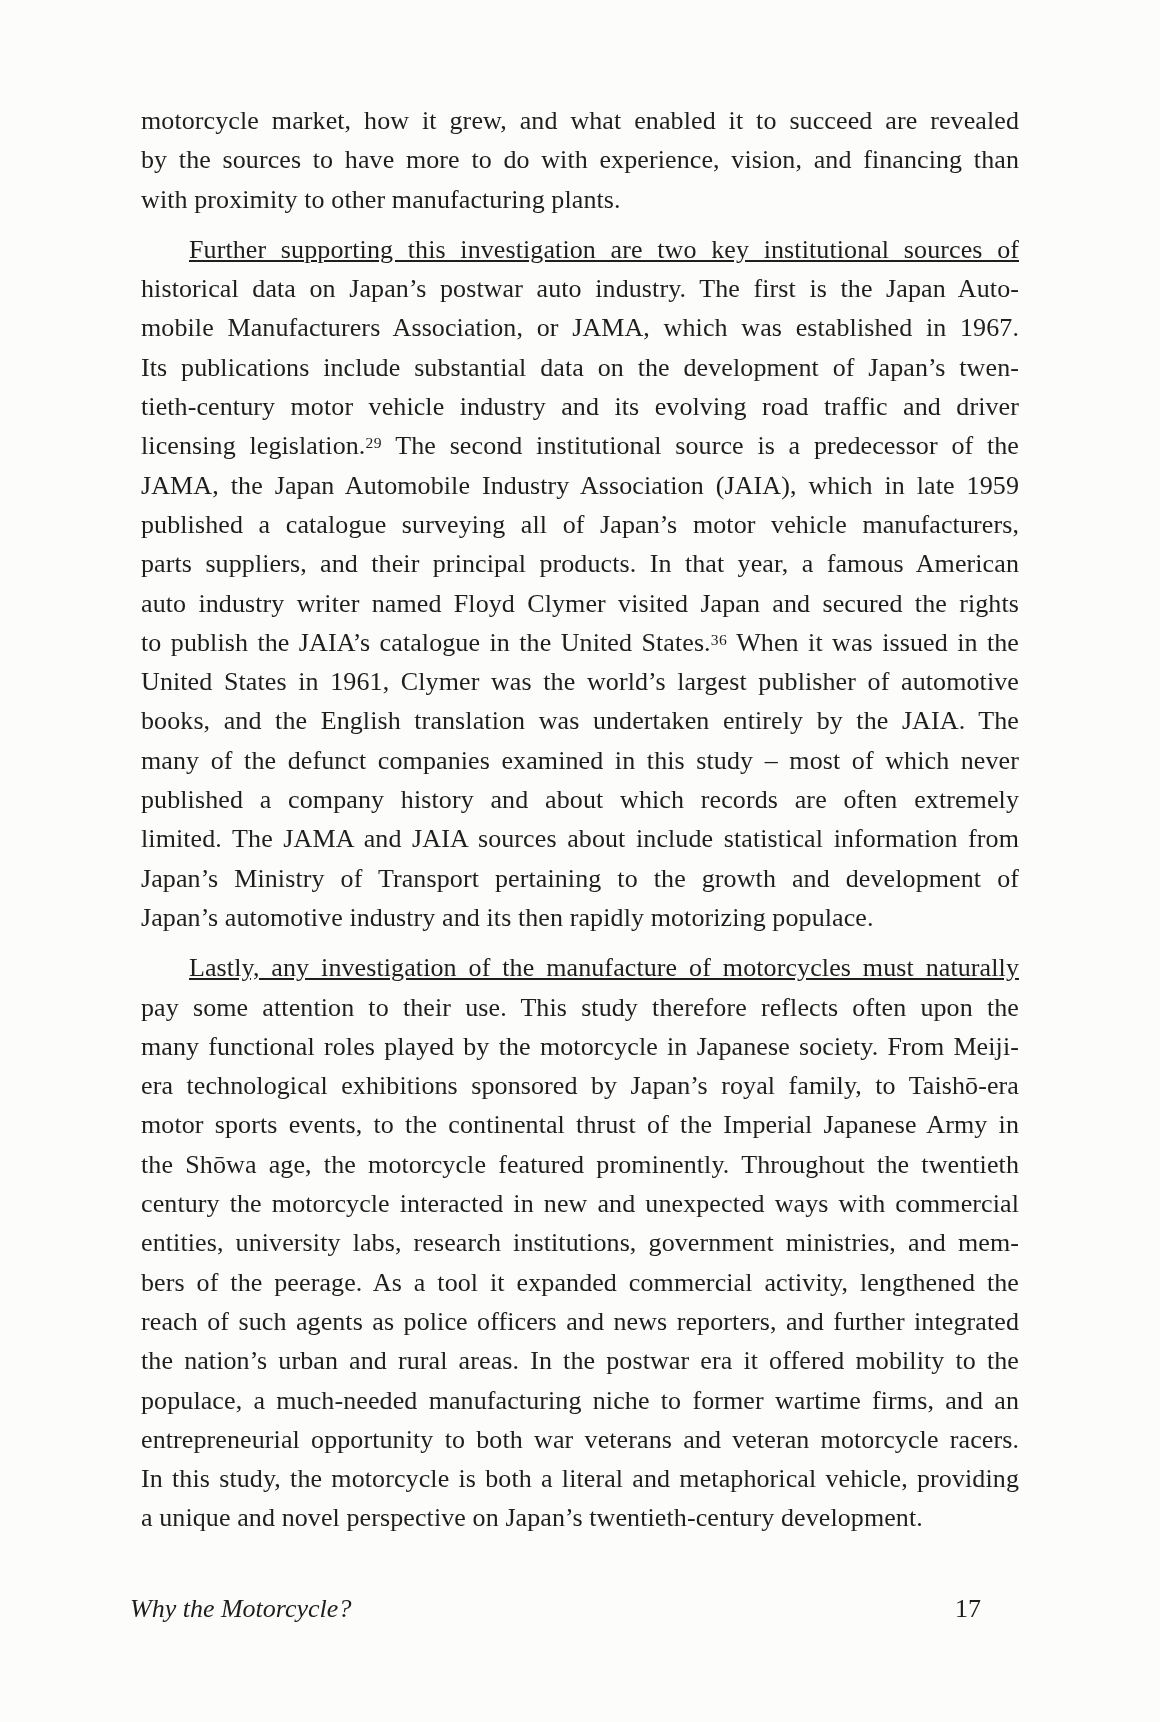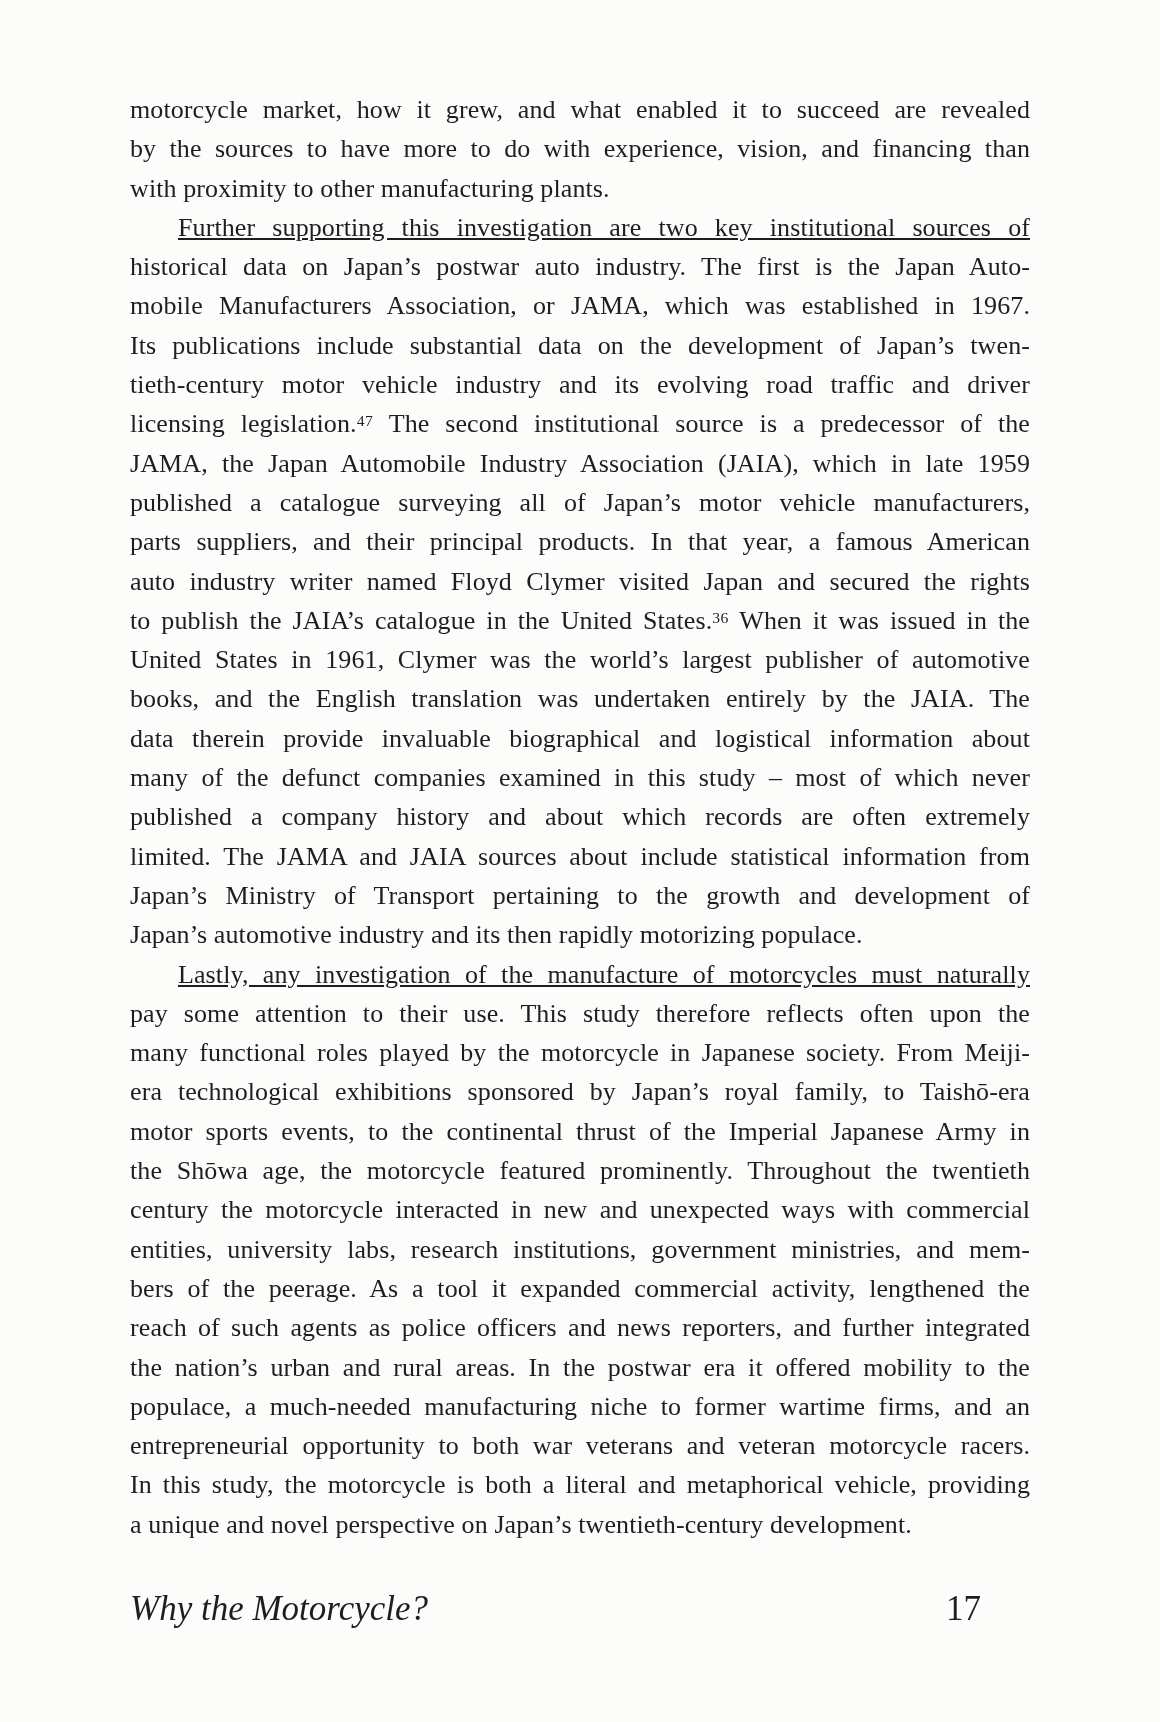--- a/index.html
+++ b/index.html
@@ -19,21 +19,21 @@
   }
   .text-block {
     position: absolute;
     left: 130px;
     top: 90px;
     width: 900px;
     font-size: 26px;
     line-height: 39.3px;
     letter-spacing: 0.1px;
   }
-  .paragraph { margin: 0; padding: 0; }
+  .paragraph { margin: 11px; padding: 0; }
   .line {
     text-align: justify;
     text-align-last: justify;
     white-space: normal;
   }
   .line.par-end { text-align-last: left; }
   .line.indent { padding-left: 48px; text-decoration: underline; }
   sup.fnref {
     font-size: 0.6em;
     line-height: 0;
@@ -41,21 +41,21 @@
     letter-spacing: 0.5px;
   }
   .page-footer {
     position: absolute;
     left: 130px;
     top: 1593px;
     width: 900px;
     display: flex;
     justify-content: space-between;
     align-items: baseline;
-    font-size: 35px;
+    font-size: 26px;
     line-height: 32px;
   }
   .running-title { font-style: italic; }
   .page-number { padding-right: 49px; font-style: normal; }
 </style>
 </head>
 <body>
 
 <div class="page">
 
@@ -64,29 +64,28 @@
         <div class="line">motorcycle market, how it grew, and what enabled it to succeed are revealed</div>
         <div class="line">by the sources to have more to do with experience, vision, and financing than</div>
         <div class="line par-end">with proximity to other manufacturing plants.</div>
       </div>
       <div class="paragraph">
         <div class="line indent">Further supporting this investigation are two key institutional sources of</div>
         <div class="line">historical data on Japan’s postwar auto industry. The first is the Japan Auto-</div>
         <div class="line">mobile Manufacturers Association, or JAMA, which was established in 1967.</div>
         <div class="line">Its publications include substantial data on the development of Japan’s twen-</div>
         <div class="line">tieth-century motor vehicle industry and its evolving road traffic and driver</div>
-        <div class="line">licensing legislation.<sup class="fnref">47</sup> The second institutional source is a predecessor of the</div>
+        <div class="line">licensing legislation.<sup class="fnref">29</sup> The second institutional source is a predecessor of the</div>
         <div class="line">JAMA, the Japan Automobile Industry Association (JAIA), which in late 1959</div>
         <div class="line">published a catalogue surveying all of Japan’s motor vehicle manufacturers,</div>
         <div class="line">parts suppliers, and their principal products. In that year, a famous American</div>
         <div class="line">auto industry writer named Floyd Clymer visited Japan and secured the rights</div>
         <div class="line">to publish the JAIA’s catalogue in the United States.<sup class="fnref">36</sup> When it was issued in the</div>
         <div class="line">United States in 1961, Clymer was the world’s largest publisher of automotive</div>
         <div class="line">books, and the English translation was undertaken entirely by the JAIA. The</div>
-        <div class="line">data therein provide invaluable biographical and logistical information about</div>
         <div class="line">many of the defunct companies examined in this study – most of which never</div>
         <div class="line">published a company history and about which records are often extremely</div>
         <div class="line">limited. The JAMA and JAIA sources about include statistical information from</div>
         <div class="line">Japan’s Ministry of Transport pertaining to the growth and development of</div>
         <div class="line par-end">Japan’s automotive industry and its then rapidly motorizing populace.</div>
       </div>
       <div class="paragraph">
         <div class="line indent">Lastly, any investigation of the manufacture of motorcycles must naturally</div>
         <div class="line">pay some attention to their use. This study therefore reflects often upon the</div>
         <div class="line">many functional roles played by the motorcycle in Japanese society. From Meiji-</div>

